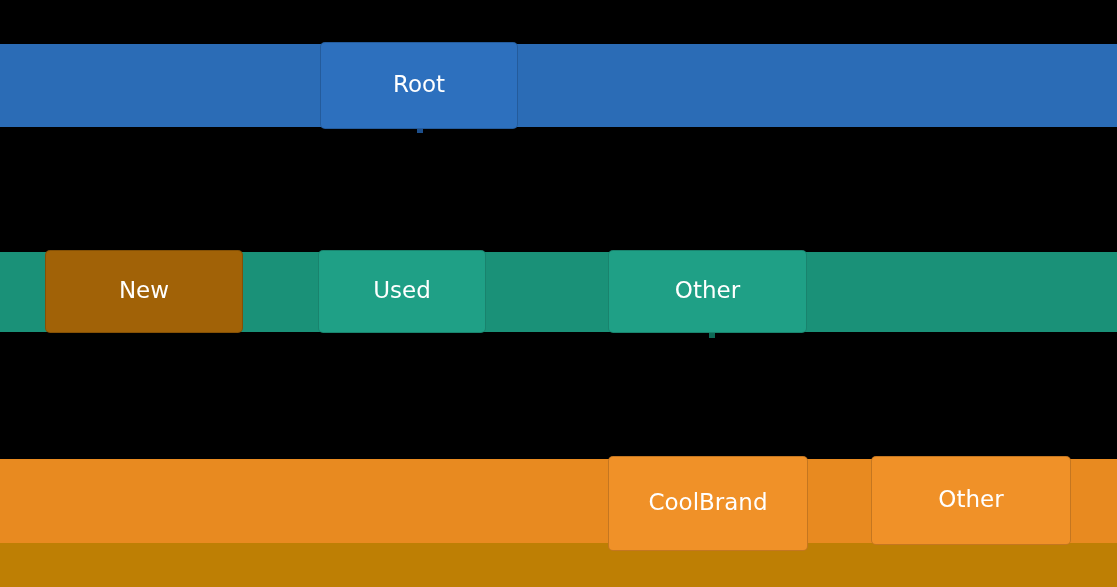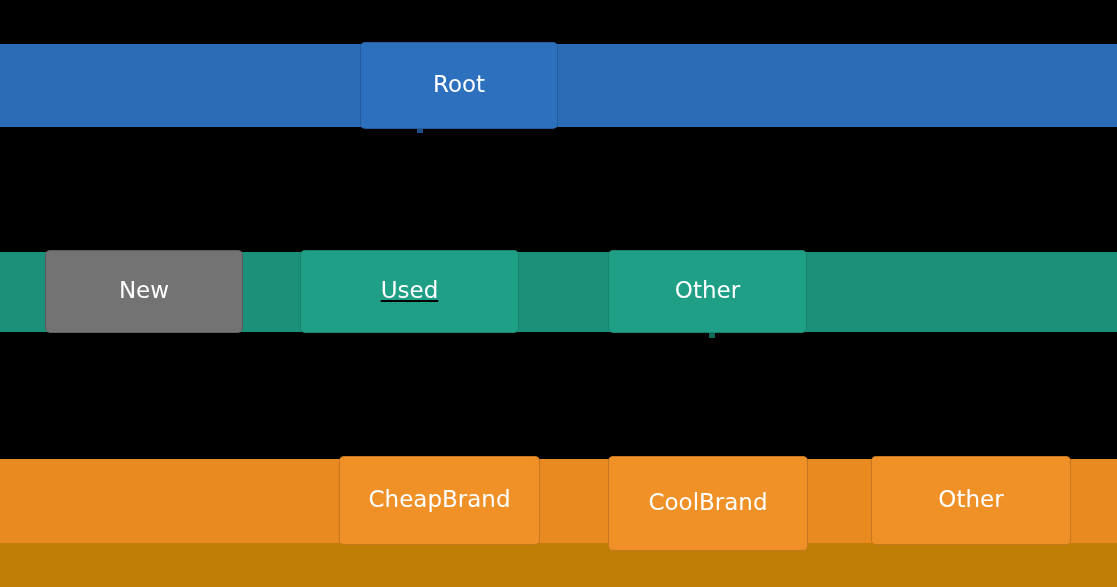--- a/index.html
+++ b/index.html
@@ -39,37 +39,34 @@
     line-height: 1;
     white-space: nowrap;
     transform: translateY(-1px);
   }
 </style>
 </head>
 <body>
 
 <div class="stage" id="stage" style="background: rgb(0, 0, 0); width: 1117px; height: 587px;">
     <div class="bar" style="left: 0px; top: 44px; width: 1117px; height: 83px; background: rgb(43, 108, 182);"></div>
-    <div class="node" style="left: 320px; top: 42px; width: 198px; height: 87px; background: rgb(45, 112, 190); margin-left: 40px;">
+    <div class="node" style="left: 320px; top: 42px; width: 198px; height: 87px; background: rgb(45, 112, 190);">
       <span class="label">Root</span>
     </div>
     <div class="bar" style="left: 0px; top: 252px; width: 1117px; height: 80px; background: rgb(26, 145, 120);"></div>
-    <div class="node" style="left: 45px; top: 250px; width: 198px; height: 83px; background: #737373;">
+    <div class="node" style="left: 45px; top: 250px; width: 198px; height: 83px; background: #a16207;">
       <span class="label">New</span>
     </div>
-    <div class="node" style="left: 300px; top: 250px; width: 219px; height: 83px; background: rgb(31, 160, 134); text-decoration: underline;">
+    <div class="node" style="left: 318px; top: 250px; width: 168px; height: 83px; background: rgb(31, 160, 134);">
       <span class="label">Used</span>
     </div>
     <div class="node" style="left: 608px; top: 250px; width: 199px; height: 83px; background: rgb(31, 160, 134);">
       <span class="label">Other</span>
     </div>
     <div class="bar" style="left: 0px; top: 459px; width: 1117px; height: 84px; background: rgb(232, 138, 32);"></div>
-    <div class="node" style="left: 339px; top: 456px; width: 201px; height: 89px; background: rgb(240, 145, 40);">
-      <span class="label">CheapBrand</span>
-    </div>
     <div class="node" style="left: 608px; top: 456px; width: 200px; height: 95px; background: rgb(240, 145, 40);">
       <span class="label">CoolBrand</span>
     </div>
     <div class="node" style="left: 871px; top: 456px; width: 200px; height: 89px; background: rgb(240, 145, 40);">
       <span class="label">Other</span>
     </div>
     <div class="bar" style="left: 0px; top: 543px; width: 1117px; height: 44px; background: rgb(190, 127, 4);"></div>
     <div class="stub" style="left: 417px; top: 129px; width: 6px; height: 4px; background: rgb(29, 79, 140);"></div>
     <div class="stub" style="left: 709px; top: 333px; width: 6px; height: 5px; background: rgb(14, 106, 87);"></div>
   </div>

